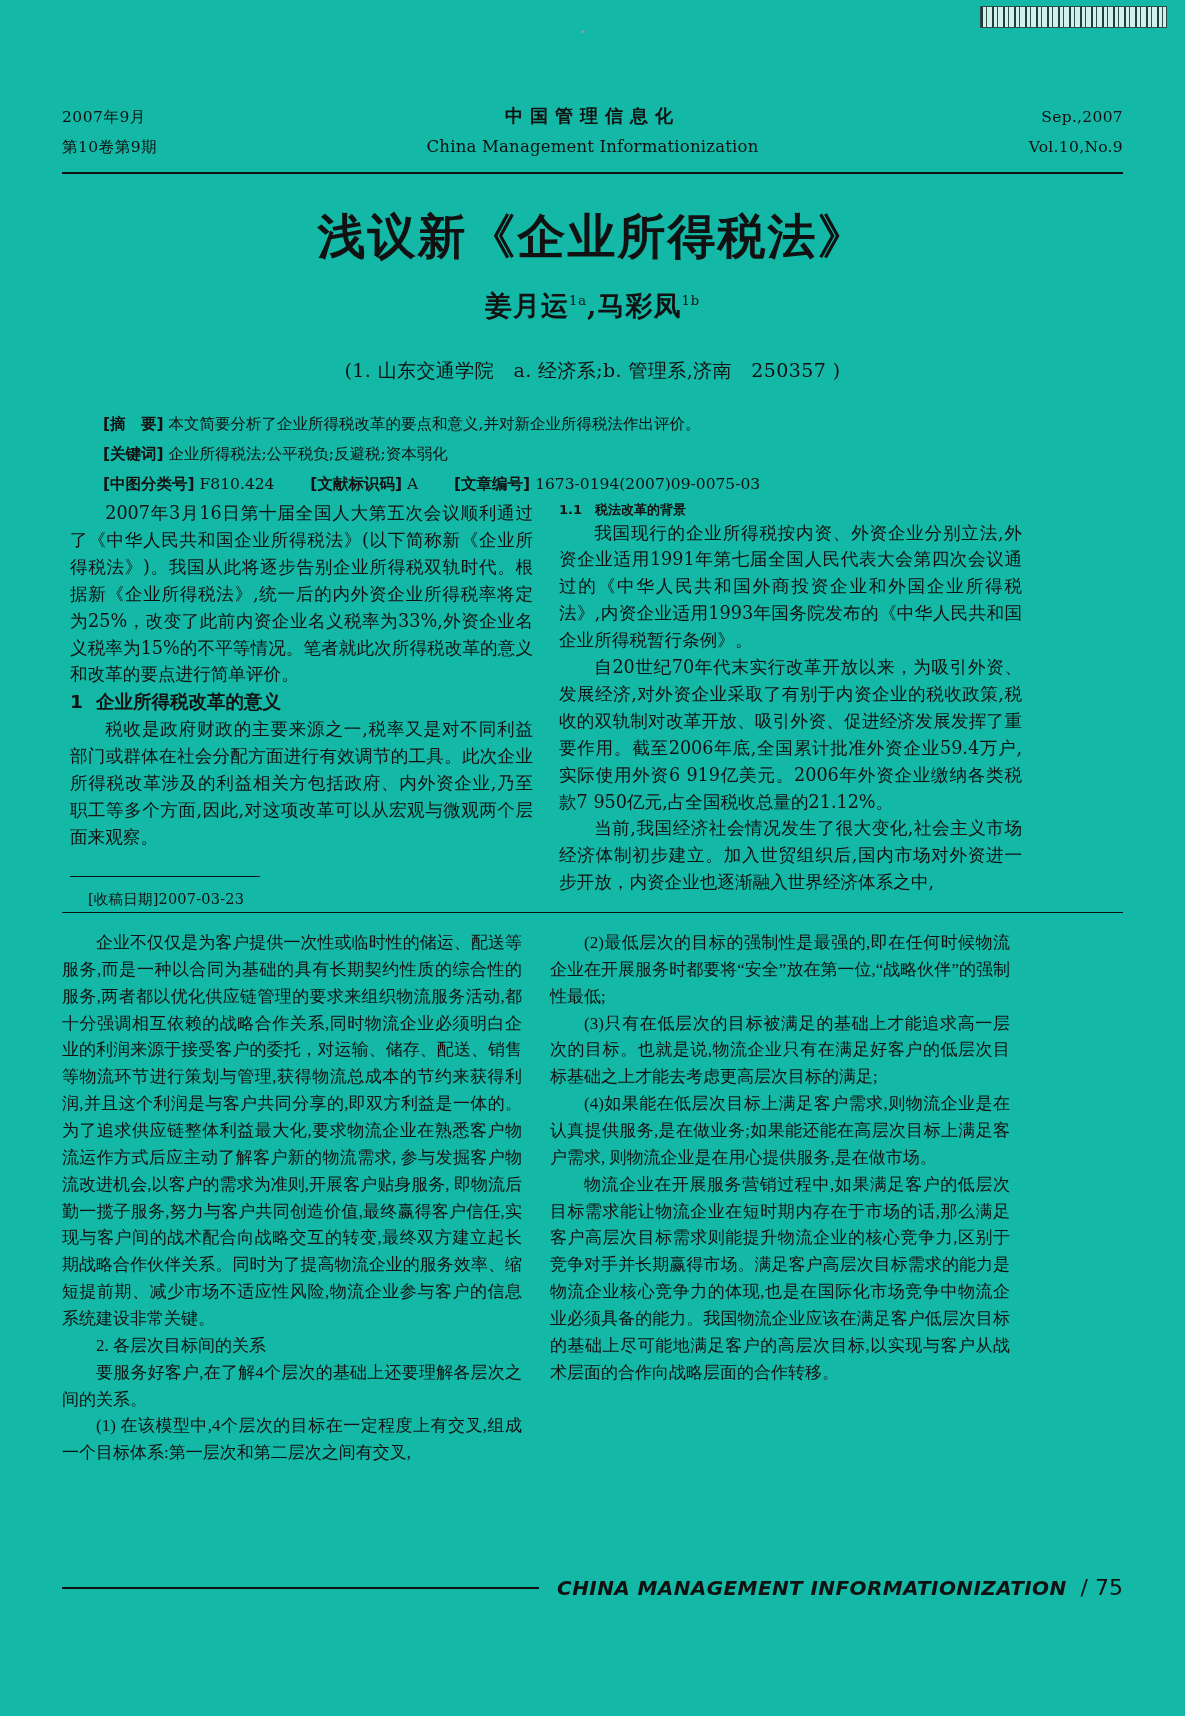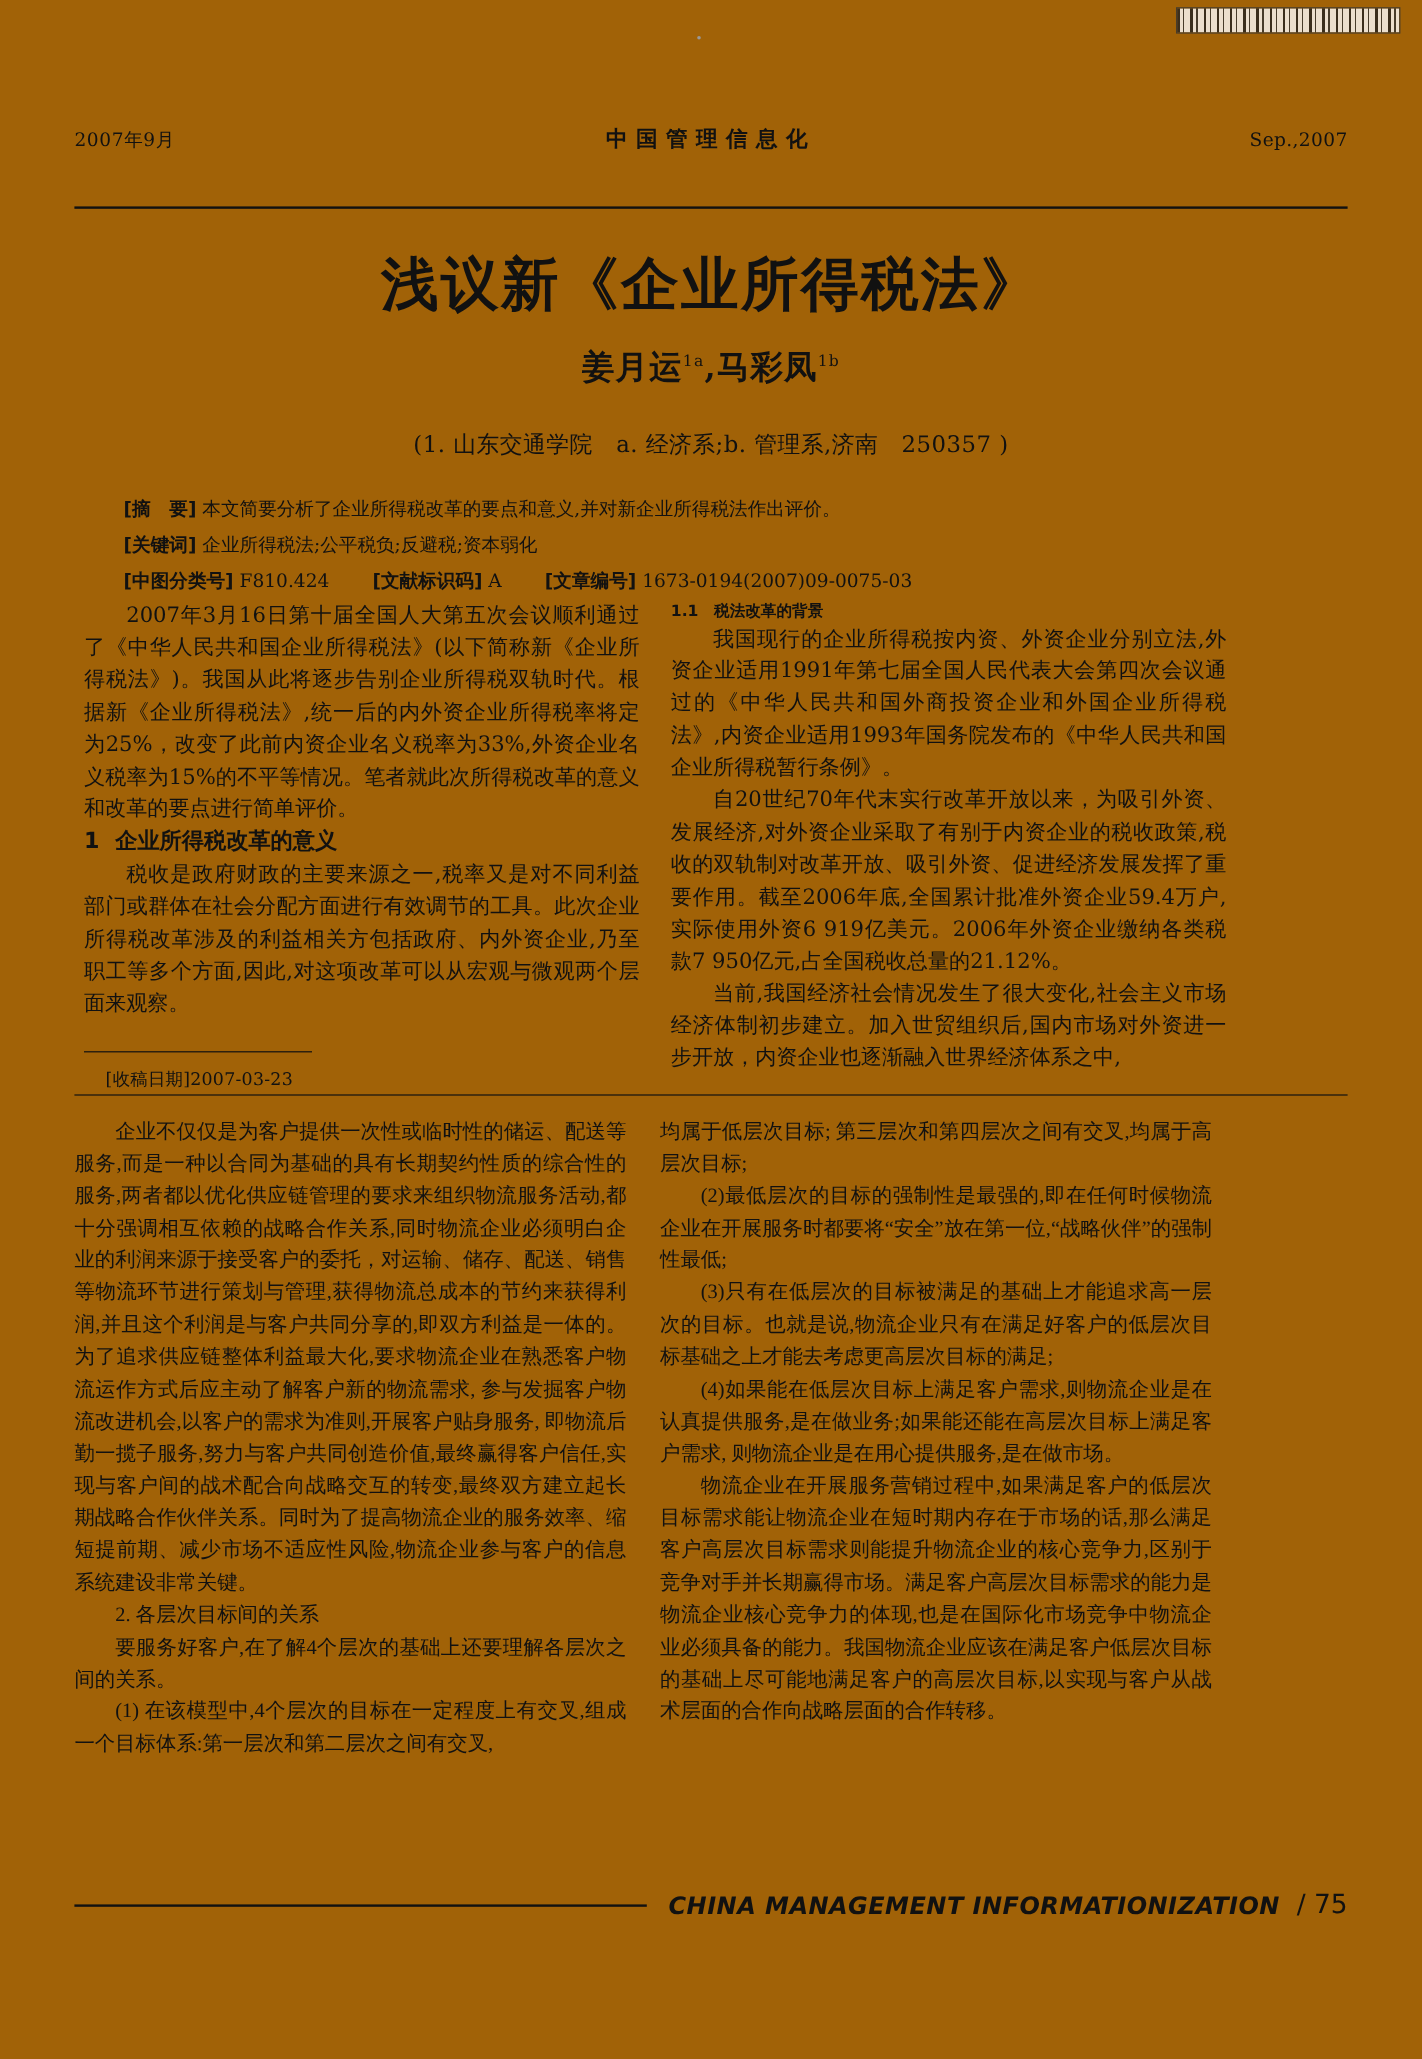--- a/index.html
+++ b/index.html
@@ -5,21 +5,21 @@
   html,body{margin:0;padding:0;background:#fff;}
   body{
     width:1185px;height:1716px;
     font-family:"DejaVu Serif","Liberation Serif",serif;
     color:#111;
     position:relative;
     overflow:hidden;
   }
   .page{
     position:absolute;inset:0;
-    background:#a16207;
+    background:#14b8a6;
     padding:0;
   }
   
   .scan-stamp{
     position:absolute;top:6px;right:18px;
     width:185px;height:20px;
     border:1px solid #333;
     background:
       repeating-linear-gradient(90deg,#222 0 2px,#fff 2px 5px,#333 5px 6px,#fff 6px 11px);
     opacity:.8;
@@ -181,20 +181,25 @@
 
   <div class="scan-stamp"></div>
   <div class="fold"></div>
 
   <div class="masthead">
     <div class="mh-row">
       <div class="mh-left">2007年9月</div>
       <div class="mh-center mh-cn">中国管理信息化</div>
       <div class="mh-right">Sep.,2007</div>
     </div>
+    <div class="mh-row">
+      <div class="mh-left">第10卷第9期</div>
+      <div class="mh-center mh-en">China Management Informationization</div>
+      <div class="mh-right">Vol.10,No.9</div>
+    </div>
   </div>
   <div class="rule-top"></div>
 
   <div class="title">浅议新《企业所得税法》</div>
 
   <div class="authors">
     <span>姜月运</span><sup>1a</sup><span>,</span><span>马彩凤</span><sup>1b</sup>
   </div>
 
   <div class="affil">(1. 山东交通学院　a. 经济系;b. 管理系,济南　250357 )</div>
@@ -244,21 +249,20 @@
   <div class="rule-mid"></div>
 
   <div class="cols2">
     <div class="col2" id="lower-left">
         <p class="ind">企业不仅仅是为客户提供一次性或临时性的储运、配送等服务,而是一种以合同为基础的具有长期契约性质的综合性的服务,两者都以优化供应链管理的要求来组织物流服务活动,都十分强调相互依赖的战略合作关系,同时物流企业必须明白企业的利润来源于接受客户的委托，对运输、储存、配送、销售等物流环节进行策划与管理,获得物流总成本的节约来获得利润,并且这个利润是与客户共同分享的,即双方利益是一体的。为了追求供应链整体利益最大化,要求物流企业在熟悉客户物流运作方式后应主动了解客户新的物流需求, 参与发掘客户物流改进机会,以客户的需求为准则,开展客户贴身服务, 即物流后勤一揽子服务,努力与客户共同创造价值,最终赢得客户信任,实现与客户间的战术配合向战略交互的转变,最终双方建立起长期战略合作伙伴关系。同时为了提高物流企业的服务效率、缩短提前期、减少市场不适应性风险,物流企业参与客户的信息系统建设非常关键。</p>
         <p class="ind">2. 各层次目标间的关系</p>
         <p class="ind">要服务好客户,在了解4个层次的基础上还要理解各层次之间的关系。</p>
         <p class="ind">(1) 在该模型中,4个层次的目标在一定程度上有交叉,组成一个目标体系:第一层次和第二层次之间有交叉,</p>
       </div>
     <div class="col2" id="lower-right">
-        <p>均属于低层次目标; 第三层次和第四层次之间有交叉,均属于高层次目标;</p>
         <p class="ind">(2)最低层次的目标的强制性是最强的,即在任何时候物流企业在开展服务时都要将“安全”放在第一位,“战略伙伴”的强制性最低;</p>
         <p class="ind">(3)只有在低层次的目标被满足的基础上才能追求高一层次的目标。也就是说,物流企业只有在满足好客户的低层次目标基础之上才能去考虑更高层次目标的满足;</p>
         <p class="ind">(4)如果能在低层次目标上满足客户需求,则物流企业是在认真提供服务,是在做业务;如果能还能在高层次目标上满足客户需求, 则物流企业是在用心提供服务,是在做市场。</p>
         <p class="ind">物流企业在开展服务营销过程中,如果满足客户的低层次目标需求能让物流企业在短时期内存在于市场的话,那么满足客户高层次目标需求则能提升物流企业的核心竞争力,区别于竞争对手并长期赢得市场。满足客户高层次目标需求的能力是物流企业核心竞争力的体现,也是在国际化市场竞争中物流企业必须具备的能力。我国物流企业应该在满足客户低层次目标的基础上尽可能地满足客户的高层次目标,以实现与客户从战术层面的合作向战略层面的合作转移。</p>
       </div>
   </div>
 
   <div class="footer">
     <div class="frule"></div>
     <div class="ftext">CHINA MANAGEMENT INFORMATIONIZATION</div>

